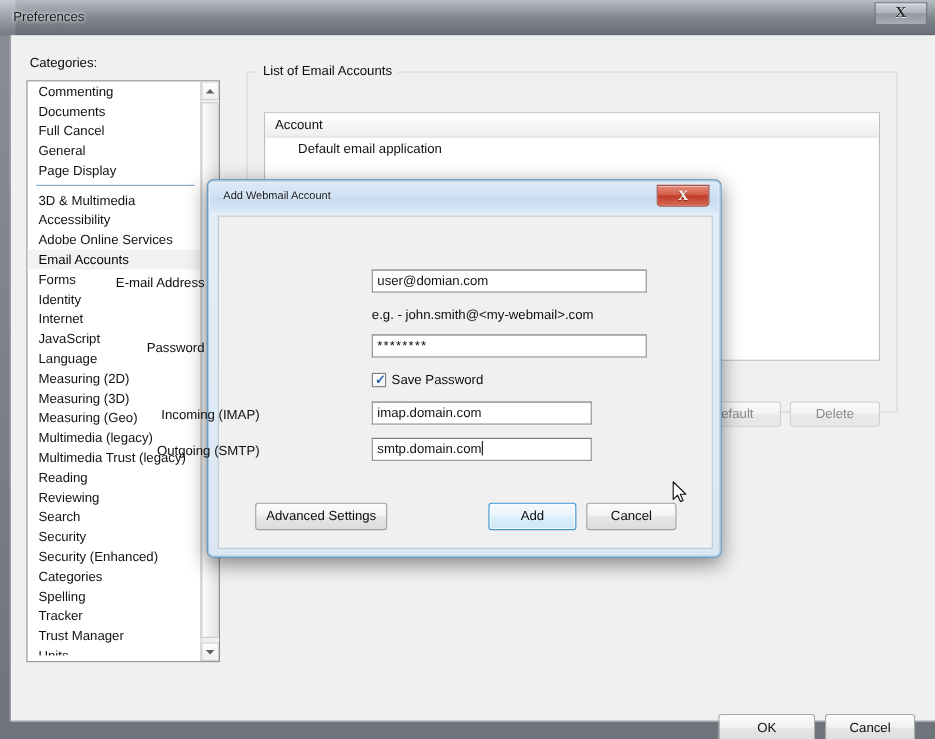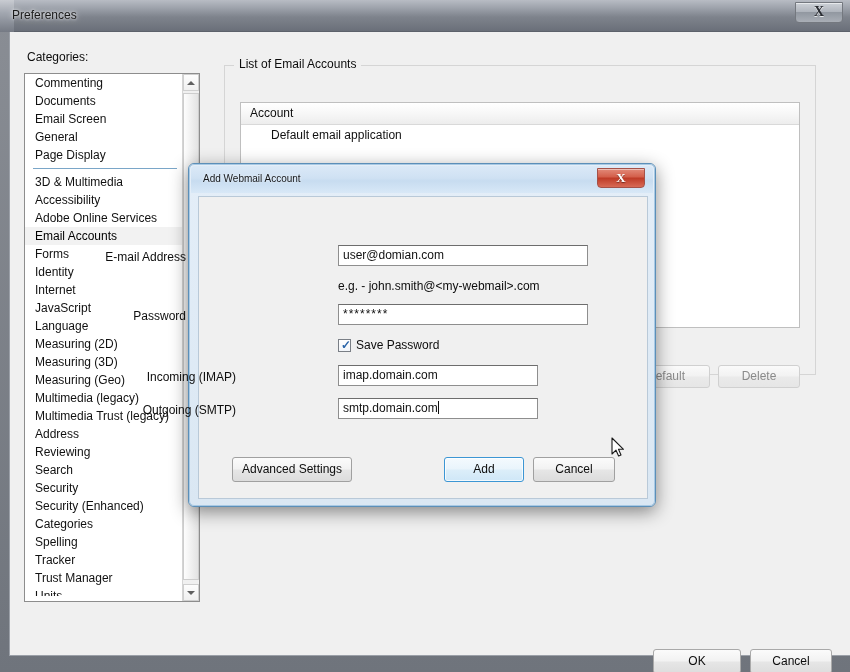--- a/index.html
+++ b/index.html
@@ -504,41 +504,41 @@
     </div>
 
     <div id="prefs-client">
 
       <div id="categories-label">Categories:</div>
 
       <div id="categories-list">
         <div id="cat-items">
           <div class="cat-item">Commenting</div>
           <div class="cat-item">Documents</div>
-          <div class="cat-item">Email Screen</div>
+          <div class="cat-item">Full Cancel</div>
           <div class="cat-item">General</div>
           <div class="cat-item">Page Display</div>
 
           <div class="cat-sep"></div>
 
           <div class="cat-item">3D &amp; Multimedia</div>
           <div class="cat-item">Accessibility</div>
           <div class="cat-item">Adobe Online Services</div>
           <div class="cat-item selected">Email Accounts</div>
           <div class="cat-item">Forms</div>
           <div class="cat-item">Identity</div>
           <div class="cat-item">Internet</div>
           <div class="cat-item">JavaScript</div>
           <div class="cat-item">Language</div>
           <div class="cat-item">Measuring (2D)</div>
           <div class="cat-item">Measuring (3D)</div>
           <div class="cat-item">Measuring (Geo)</div>
           <div class="cat-item">Multimedia (legacy)</div>
           <div class="cat-item">Multimedia Trust (legacy)</div>
-          <div class="cat-item">Address</div>
+          <div class="cat-item">Reading</div>
           <div class="cat-item">Reviewing</div>
           <div class="cat-item">Search</div>
           <div class="cat-item">Security</div>
           <div class="cat-item">Security (Enhanced)</div>
           <div class="cat-item">Categories</div>
           <div class="cat-item">Spelling</div>
           <div class="cat-item">Tracker</div>
           <div class="cat-item">Trust Manager</div>
           <div class="cat-item clipped">Units</div>
         </div>

